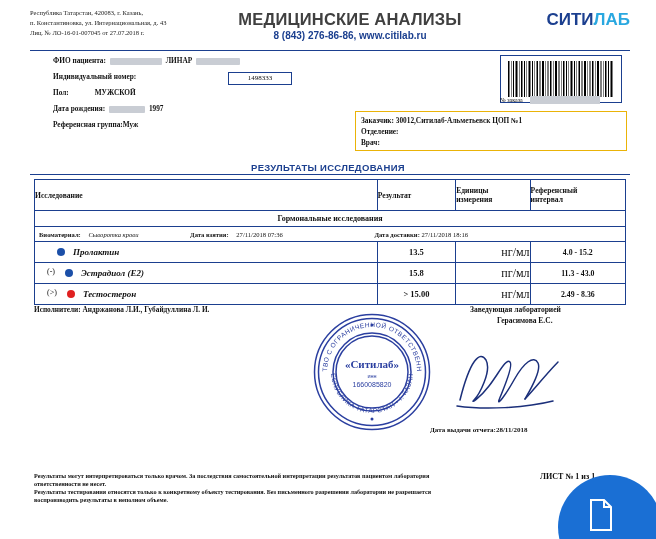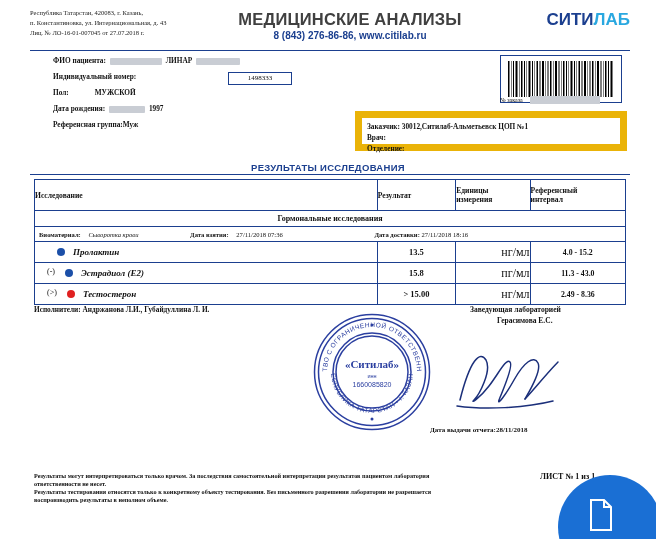--- a/index.html
+++ b/index.html
@@ -35,21 +35,21 @@
           font-size:7px;text-align:center;line-height:11px;font-family:"Liberation Serif",serif;}
 
   
   .barcode-wrap{position:absolute;left:500px;top:55px;width:120px;height:46px;border:1px solid #1b3f8f;background:#fff;
      display:flex;align-items:center;justify-content:center;}
   .barcode{width:108px;height:36px;}
   .bc-label{position:absolute;left:500px;top:97px;width:120px;font-size:6px;text-align:left;}
   .bc-num{position:absolute;left:530px;top:96px;width:70px;height:8px;background:#c9cdd4;}
 
   
-  .custbox{position:absolute;left:355px;top:111px;width:272px;height:40px;border:7px solid #eab308;background:#fff;
+  .custbox{position:absolute;left:355px;top:111px;width:272px;height:40px;border:1px solid #eab308;background:#fff;
       font-size:7.3px;line-height:11px;padding:3px 5px;box-sizing:border-box;font-weight:bold;}
 
   
   .res-title{position:absolute;left:0;top:162px;width:656px;text-align:center;
       font-family:"Liberation Sans",sans-serif;font-weight:bold;font-size:9.5px;color:#1b3f8f;letter-spacing:.3px;}
   .res-rule{position:absolute;left:30px;top:174px;width:600px;height:1px;background:#1b3f8f;}
 
   
   .tbl{position:absolute;left:34px;top:179px;width:592px;border:1px solid #1b3f8f;border-collapse:collapse;
        font-size:7.3px;background:#fff;}
@@ -176,22 +176,22 @@
         <rect x="202" y="0" width="2" height="72"></rect>
           <rect x="207" y="0" width="4" height="72"></rect>
       </g>
     </svg>
   </div>
   <div class="bc-label">№ заказа</div>
   <div class="bc-num"></div>
 
   <div class="custbox">
     <div>Заказчик: 30012,Ситилаб-Альметьевск ЦОП №1</div>
+    <div>Отделение:</div>
     <div>Врач:</div>
-    <div>Отделение:</div>
   </div>
 
   <div class="res-title">РЕЗУЛЬТАТЫ ИССЛЕДОВАНИЯ</div>
   <div class="res-rule"></div>
 
   <table class="tbl">
     <tbody>
         <tr>
       <td class="th" style="width:345px">Исследование</td>
       <td class="th" style="width:78px">Результат</td>

